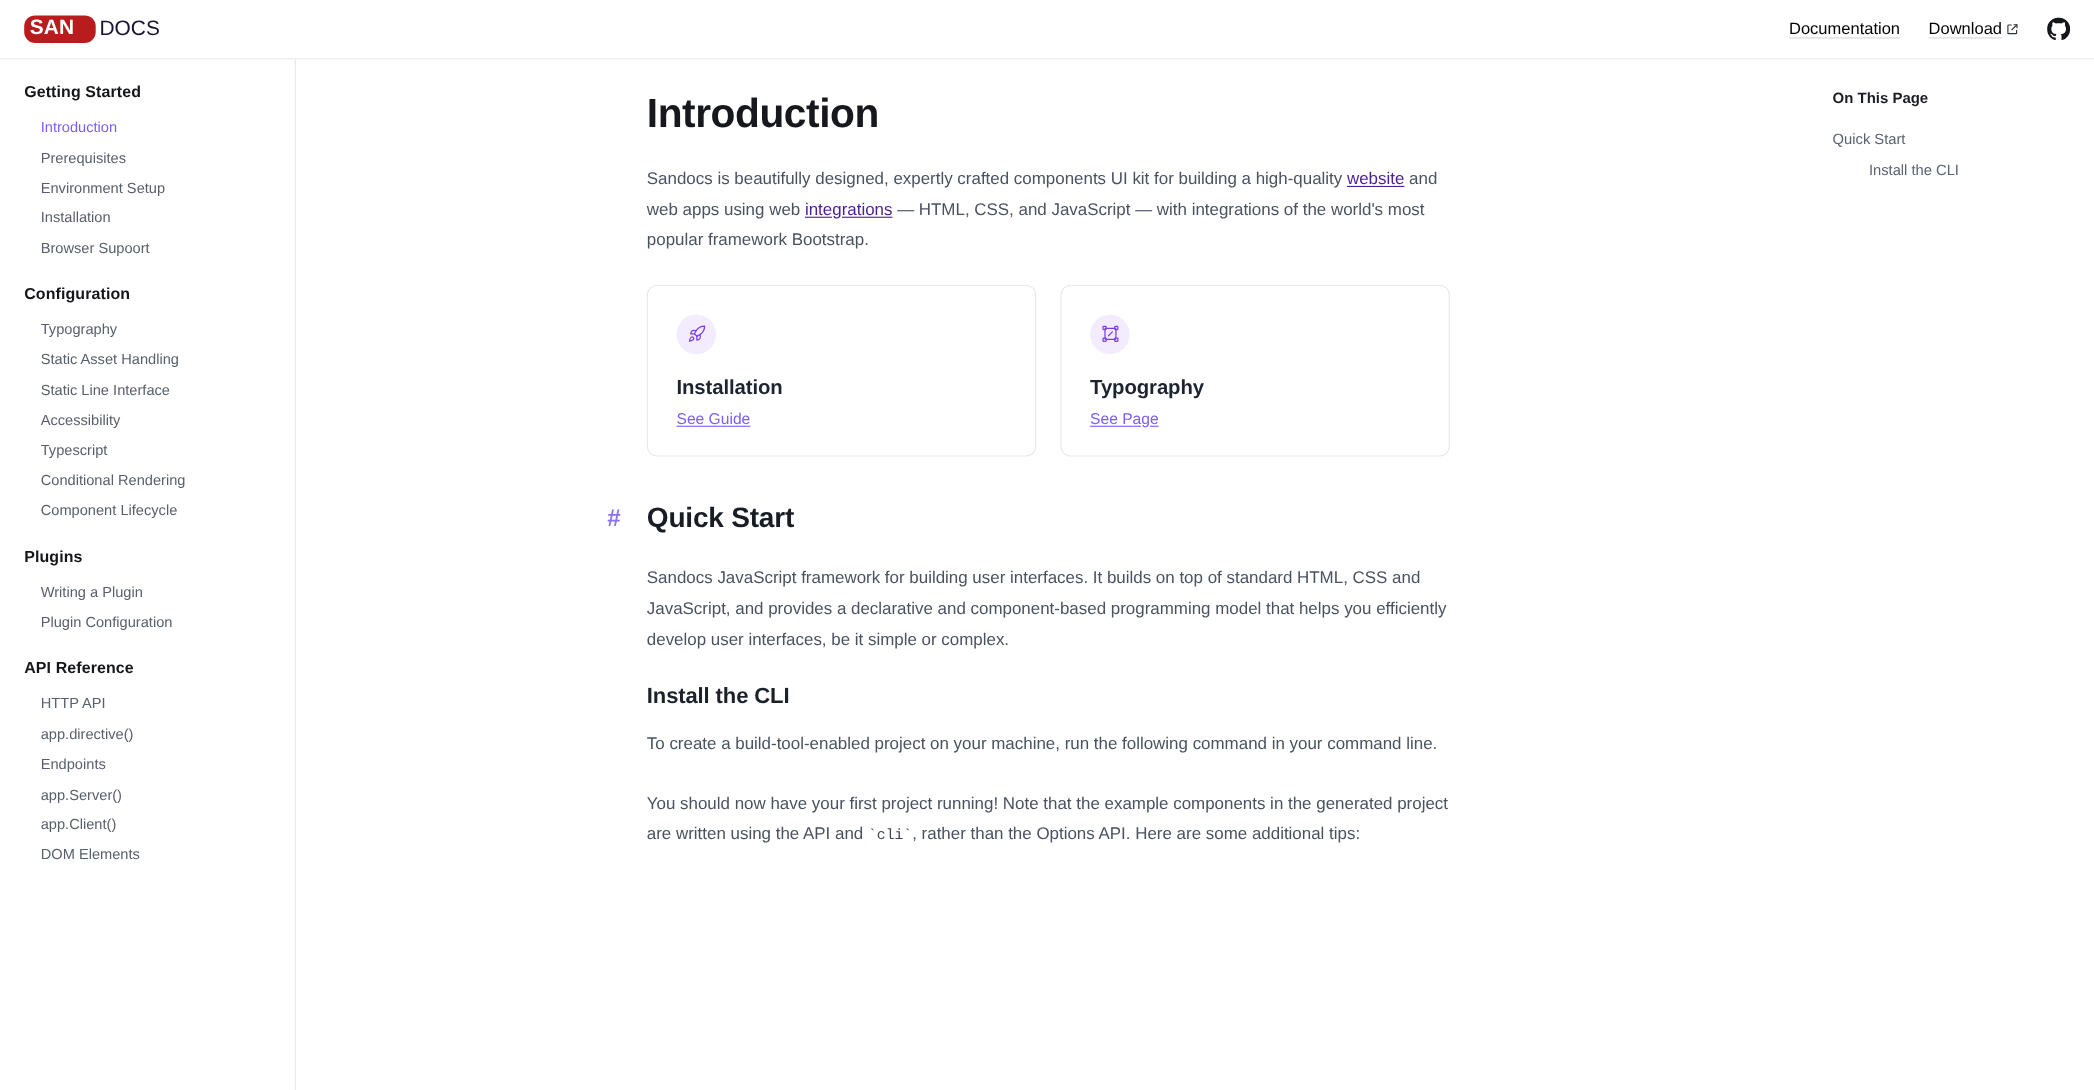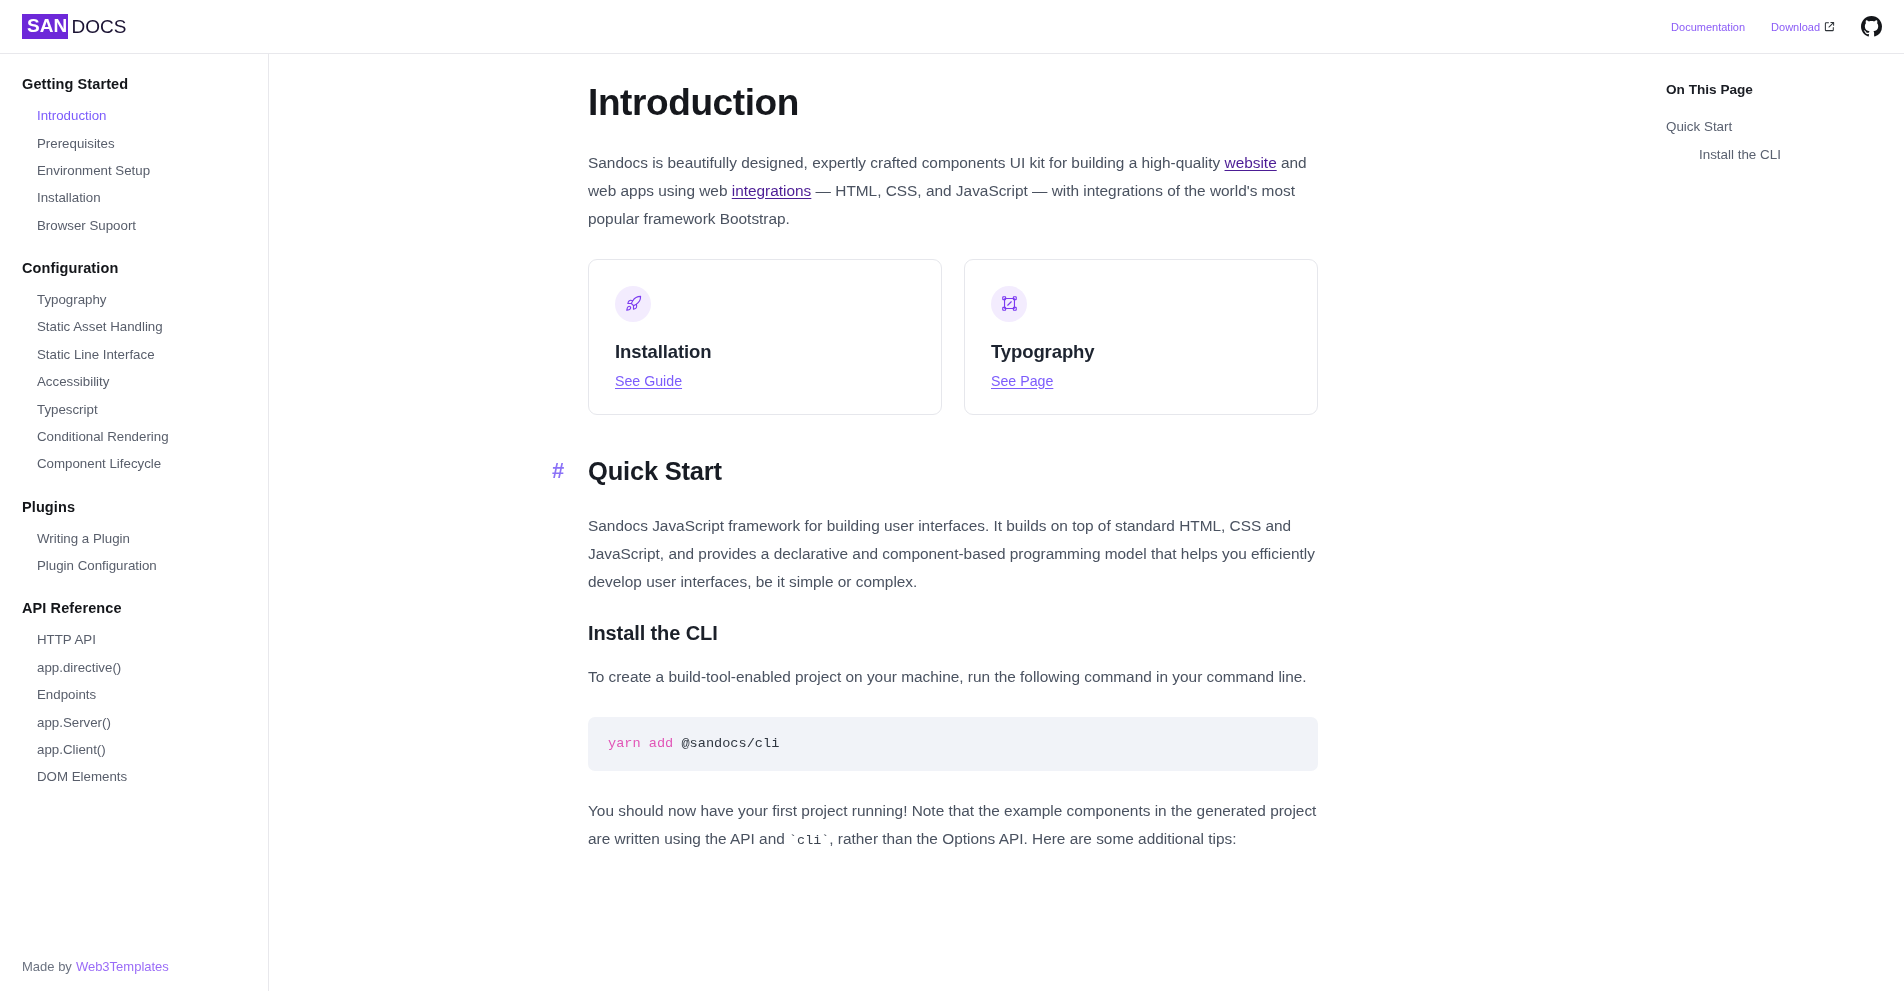--- a/index.html
+++ b/index.html
@@ -17,35 +17,36 @@
   .header {
     position: absolute; top: 0; left: 0;
     width: 1904px; height: 54px;
     border-bottom: 1px solid #e8e8ec;
     background: #fff;
     display: flex; align-items: center;
     z-index: 5;
   }
   .logo { display: flex; align-items: center; margin-left: 22px; cursor: pointer; }
   .logo-badge {
-    background: #6d28d9; color: #fff;
+    background: #b91c1c; color: #fff;
     font-weight: 700; font-size: 19px; letter-spacing: .1px;
-    padding: 2px 1px 3px 5px; border-radius: 0;
+    padding: 2px 20px 3px 5px; border-radius: 10px;
     line-height: 20px;
   }
   .logo-word {
     color: #1b1333; font-weight: 400; font-size: 19px;
     margin-left: 3px; line-height: 20px;
   }
   .header-nav {
     margin-left: auto; margin-right: 22px;
     display: flex; align-items: center; gap: 26px;
   }
   .nav-link {
-    font-size: 11px; color: #8b5cf6;
+    font-size: 15px; color: #000000;
+    text-decoration: underline;
     text-underline-offset: 3px;
     text-decoration-color: #d4d6da;
     text-decoration-thickness: 1px;
     cursor: pointer; display: inline-flex; align-items: center; gap: 4px;
     white-space: nowrap;
   }
   .ext-icon { display: inline-block; width: 11px; height: 11px; }
   .gh-icon { display: block; width: 21px; height: 21px; cursor: pointer; }
 
   
@@ -231,24 +232,20 @@
   <div class="nav-group">
     <div class="nav-group-title">API Reference</div>
     <div class="nav-item">HTTP API</div>
     <div class="nav-item">app.directive()</div>
     <div class="nav-item">Endpoints</div>
     <div class="nav-item">app.Server()</div>
     <div class="nav-item">app.Client()</div>
     <div class="nav-item">DOM Elements</div>
   </div>
 
-  <div class="sidebar-footer">
-    <span>Made by</span>
-    <a>Web3Templates</a>
-  </div>
 </div>
 
 <div class="main">
   <div class="content">
 
     <h1 class="page-title">Introduction</h1>
 
     <p class="body-text"><span>Sandocs is beautifully designed, expertly crafted components UI kit for building a high-quality </span><a>website</a><span> and web apps using web </span><a>integrations</a><span> — HTML, CSS, and JavaScript — with integrations of the world's most popular framework Bootstrap.</span></p>
 
     <div class="cards">
@@ -287,21 +284,20 @@
       <span class="anchor-hash">#</span>
       <h2 class="section-title">Quick Start</h2>
     </div>
 
     <p class="body-text">Sandocs JavaScript framework for building user interfaces. It builds on top of standard HTML, CSS and JavaScript, and provides a declarative and component-based programming model that helps you efficiently develop user interfaces, be it simple or complex.</p>
 
     <h3 class="subsection-title">Install the CLI</h3>
 
     <p class="body-text">To create a build-tool-enabled project on your machine, run the following command in your command line.</p>
 
-    <div class="code-block"><span class="tok-kw">yarn add</span><span class="tok-txt"> @sandocs/cli</span></div>
 
     <p class="body-text"><span>You should now have your first project running! Note that the example components in the generated project are written using the API and </span><code class="inline">`cli`</code><span>, rather than the Options API. Here are some additional tips:</span></p>
 
   </div>
 </div>
 
 <div class="toc">
   <div class="toc-title">On This Page</div>
   <div class="toc-item">Quick Start</div>
   <div class="toc-item sub">Install the CLI</div>

